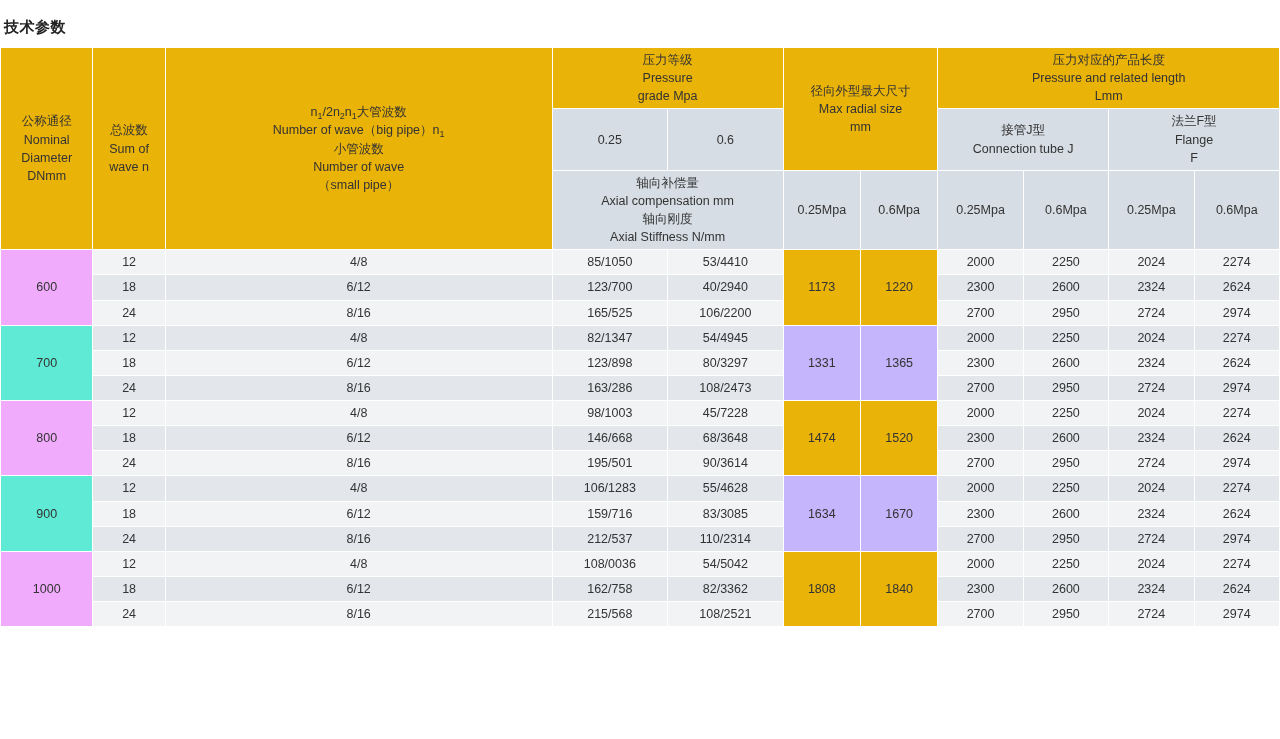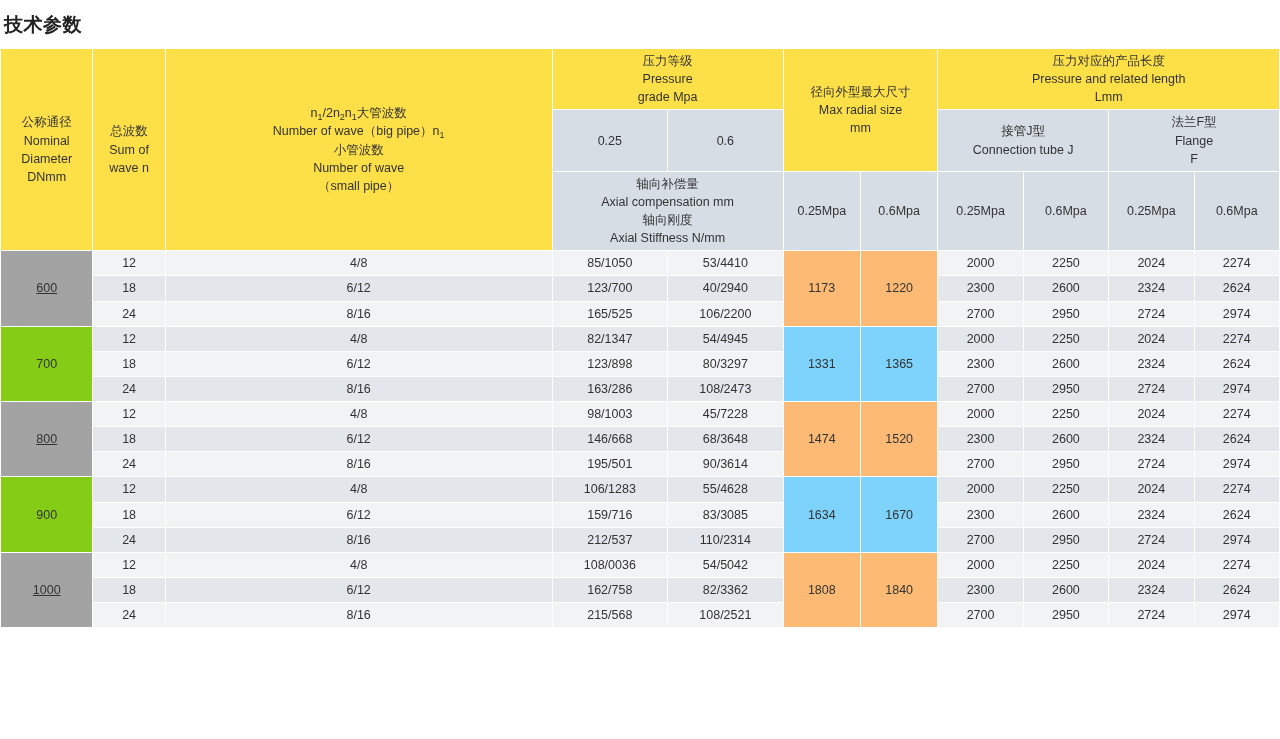--- a/index.html
+++ b/index.html
@@ -8,69 +8,68 @@
     background: #ffffff;
   }
   body {
     width: 1280px;
     height: 739px;
     font-family: "Liberation Sans", sans-serif;
     color: #333333;
     overflow: hidden;
   }
   .page-title {
-    font-size: 19px;
+    font-size: 15px;
     font-weight: bold;
     color: #222222;
-    padding: 12px 0 10px 4px;
+    padding: 18px 0 10px 4px;
     letter-spacing: 0.5px;
   }
   table.spec {
     border-collapse: collapse;
     width: 1280px;
     table-layout: fixed;
   }
   table.spec td, table.spec th {
     border: 1px solid #ffffff;
     text-align: center;
     vertical-align: middle;
     font-size: 12.5px;
     font-weight: normal;
     line-height: 1.45;
     padding: 3px 2px;
     color: #333333;
   }
   .hdr {
-    background: #fde047;
+    background: #eab308;
     color: #2b2b2b;
   }
   .hdr-sub {
     background: #d6dde4;
   }
   .cell-light {
     background: #f2f3f5;
   }
   .cell-dark {
     background: #e3e7ec;
   }
   .dn-cell {
-    background: #a3a3a3;
+    background: #f0abfc;
     font-size: 13px;
-    text-decoration: underline;
   }
   .dn-cell-alt {
-    background: #84cc16;
+    background: #5eead4;
     font-size: 13px;
   }
   .radial-cell {
-    background: #fdba74;
+    background: #eab308;
     font-size: 13px;
   }
   .radial-cell-alt {
-    background: #7dd3fc;
+    background: #c4b5fd;
     font-size: 13px;
   }
   sub {
     font-size: 9px;
     vertical-align: baseline;
     position: relative;
     bottom: -3px;
   }
   .multiline { white-space: pre-line; }
 </style>

